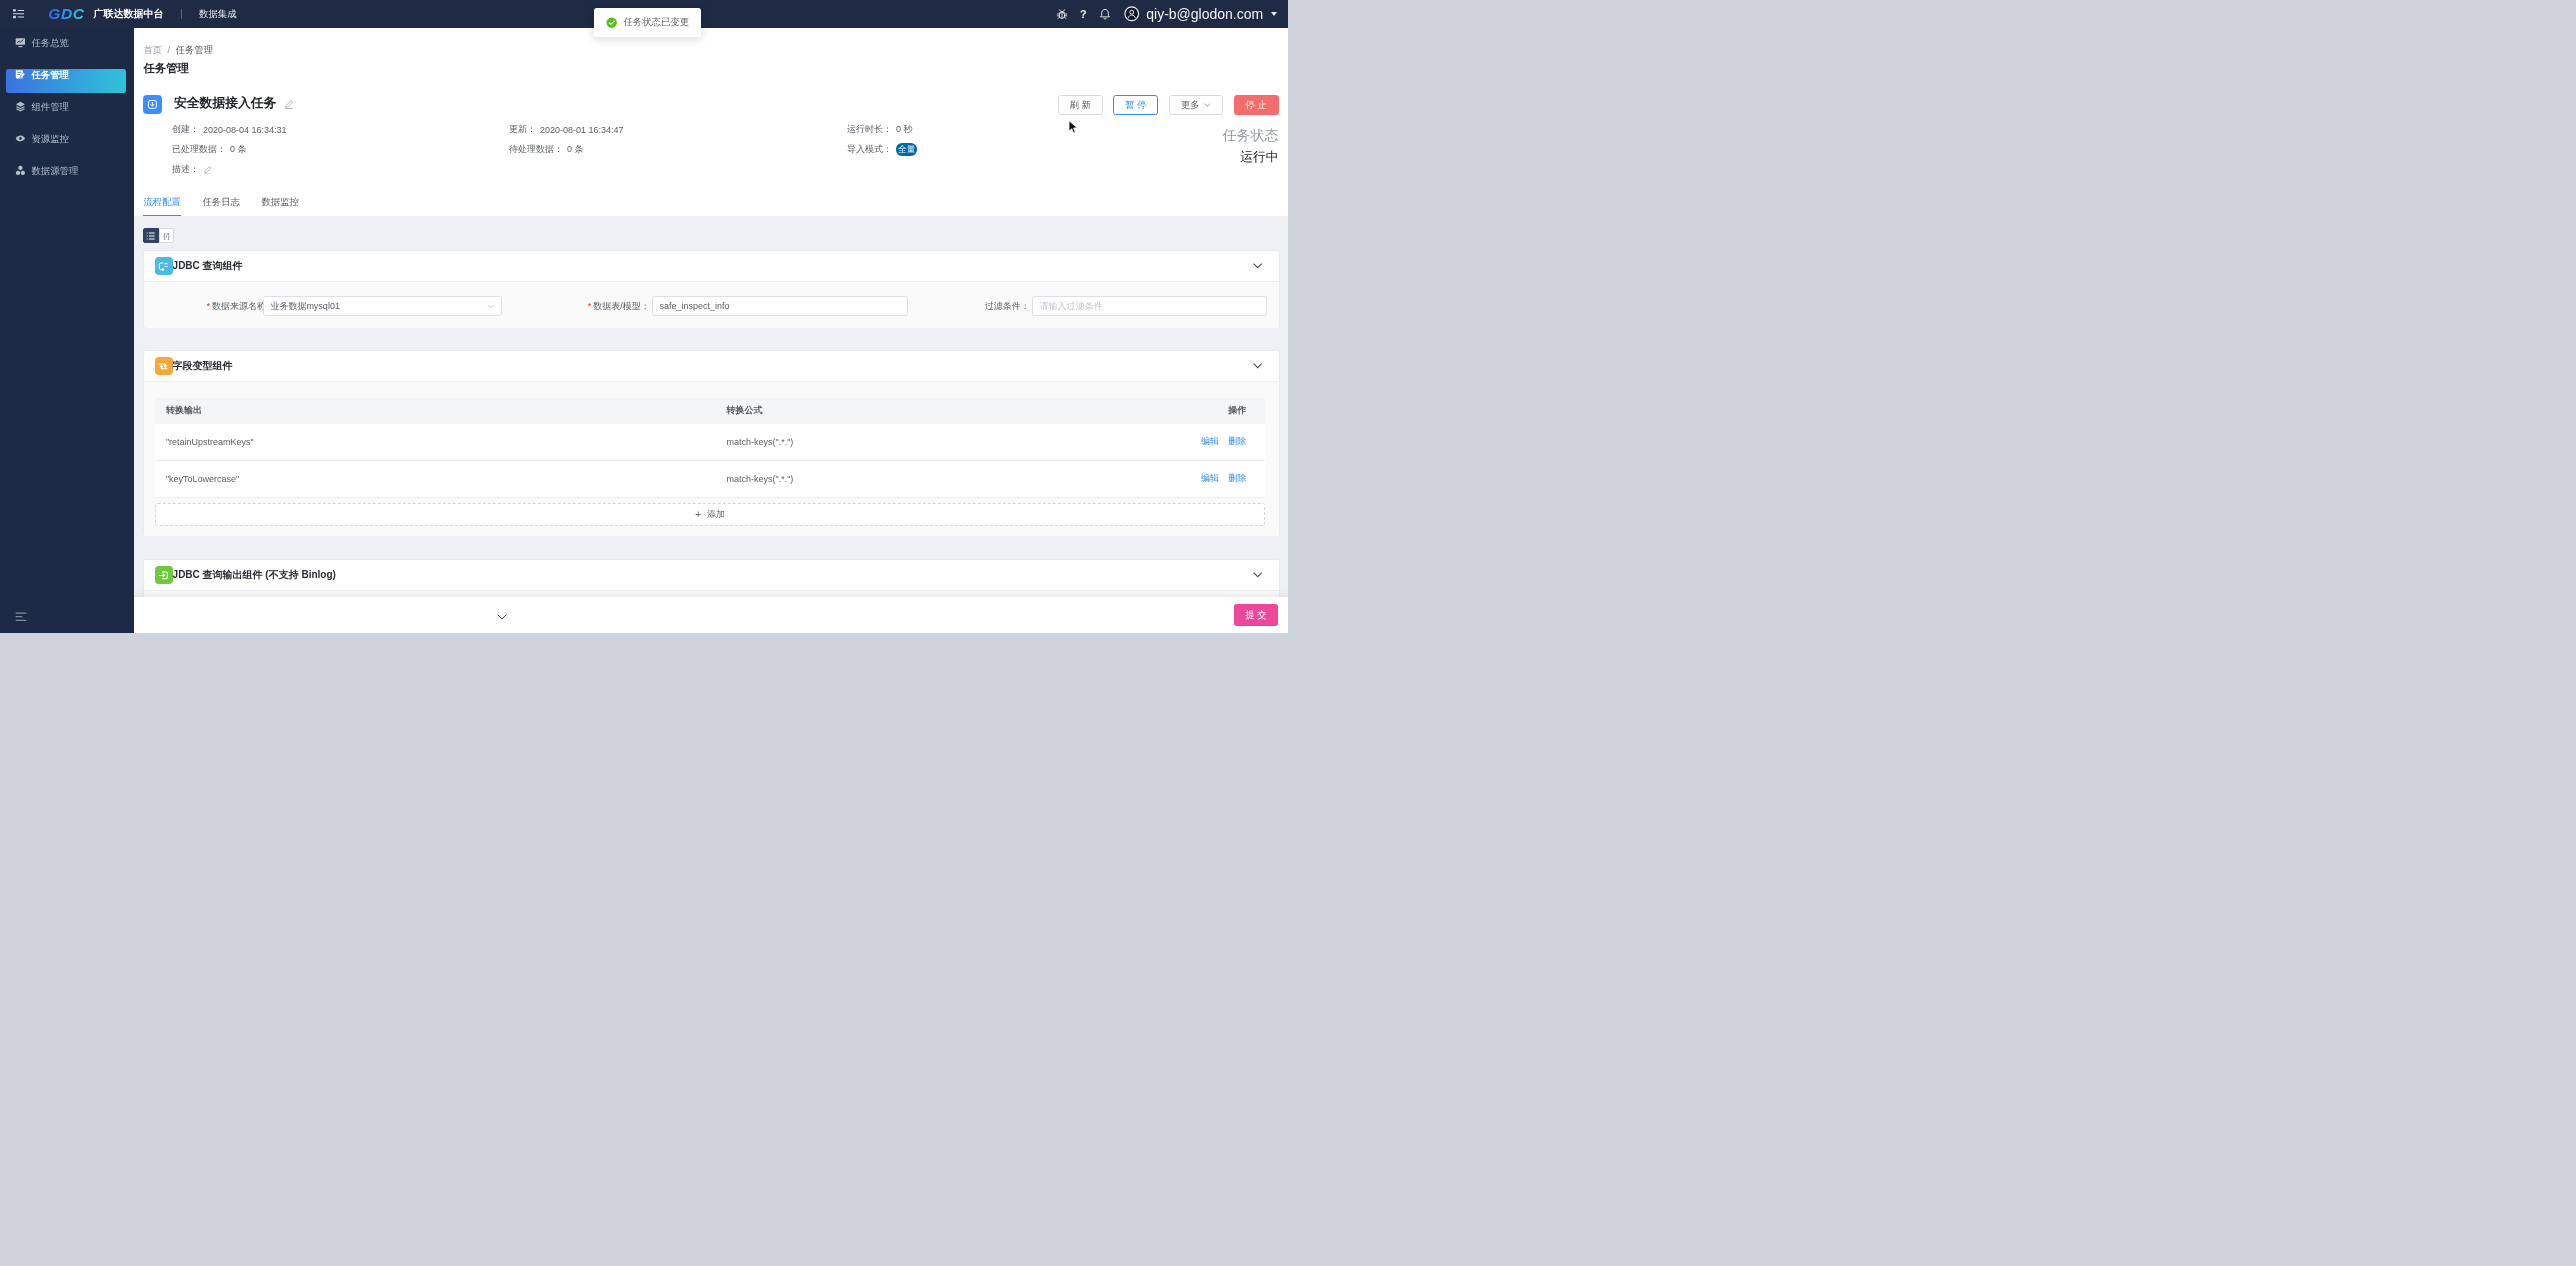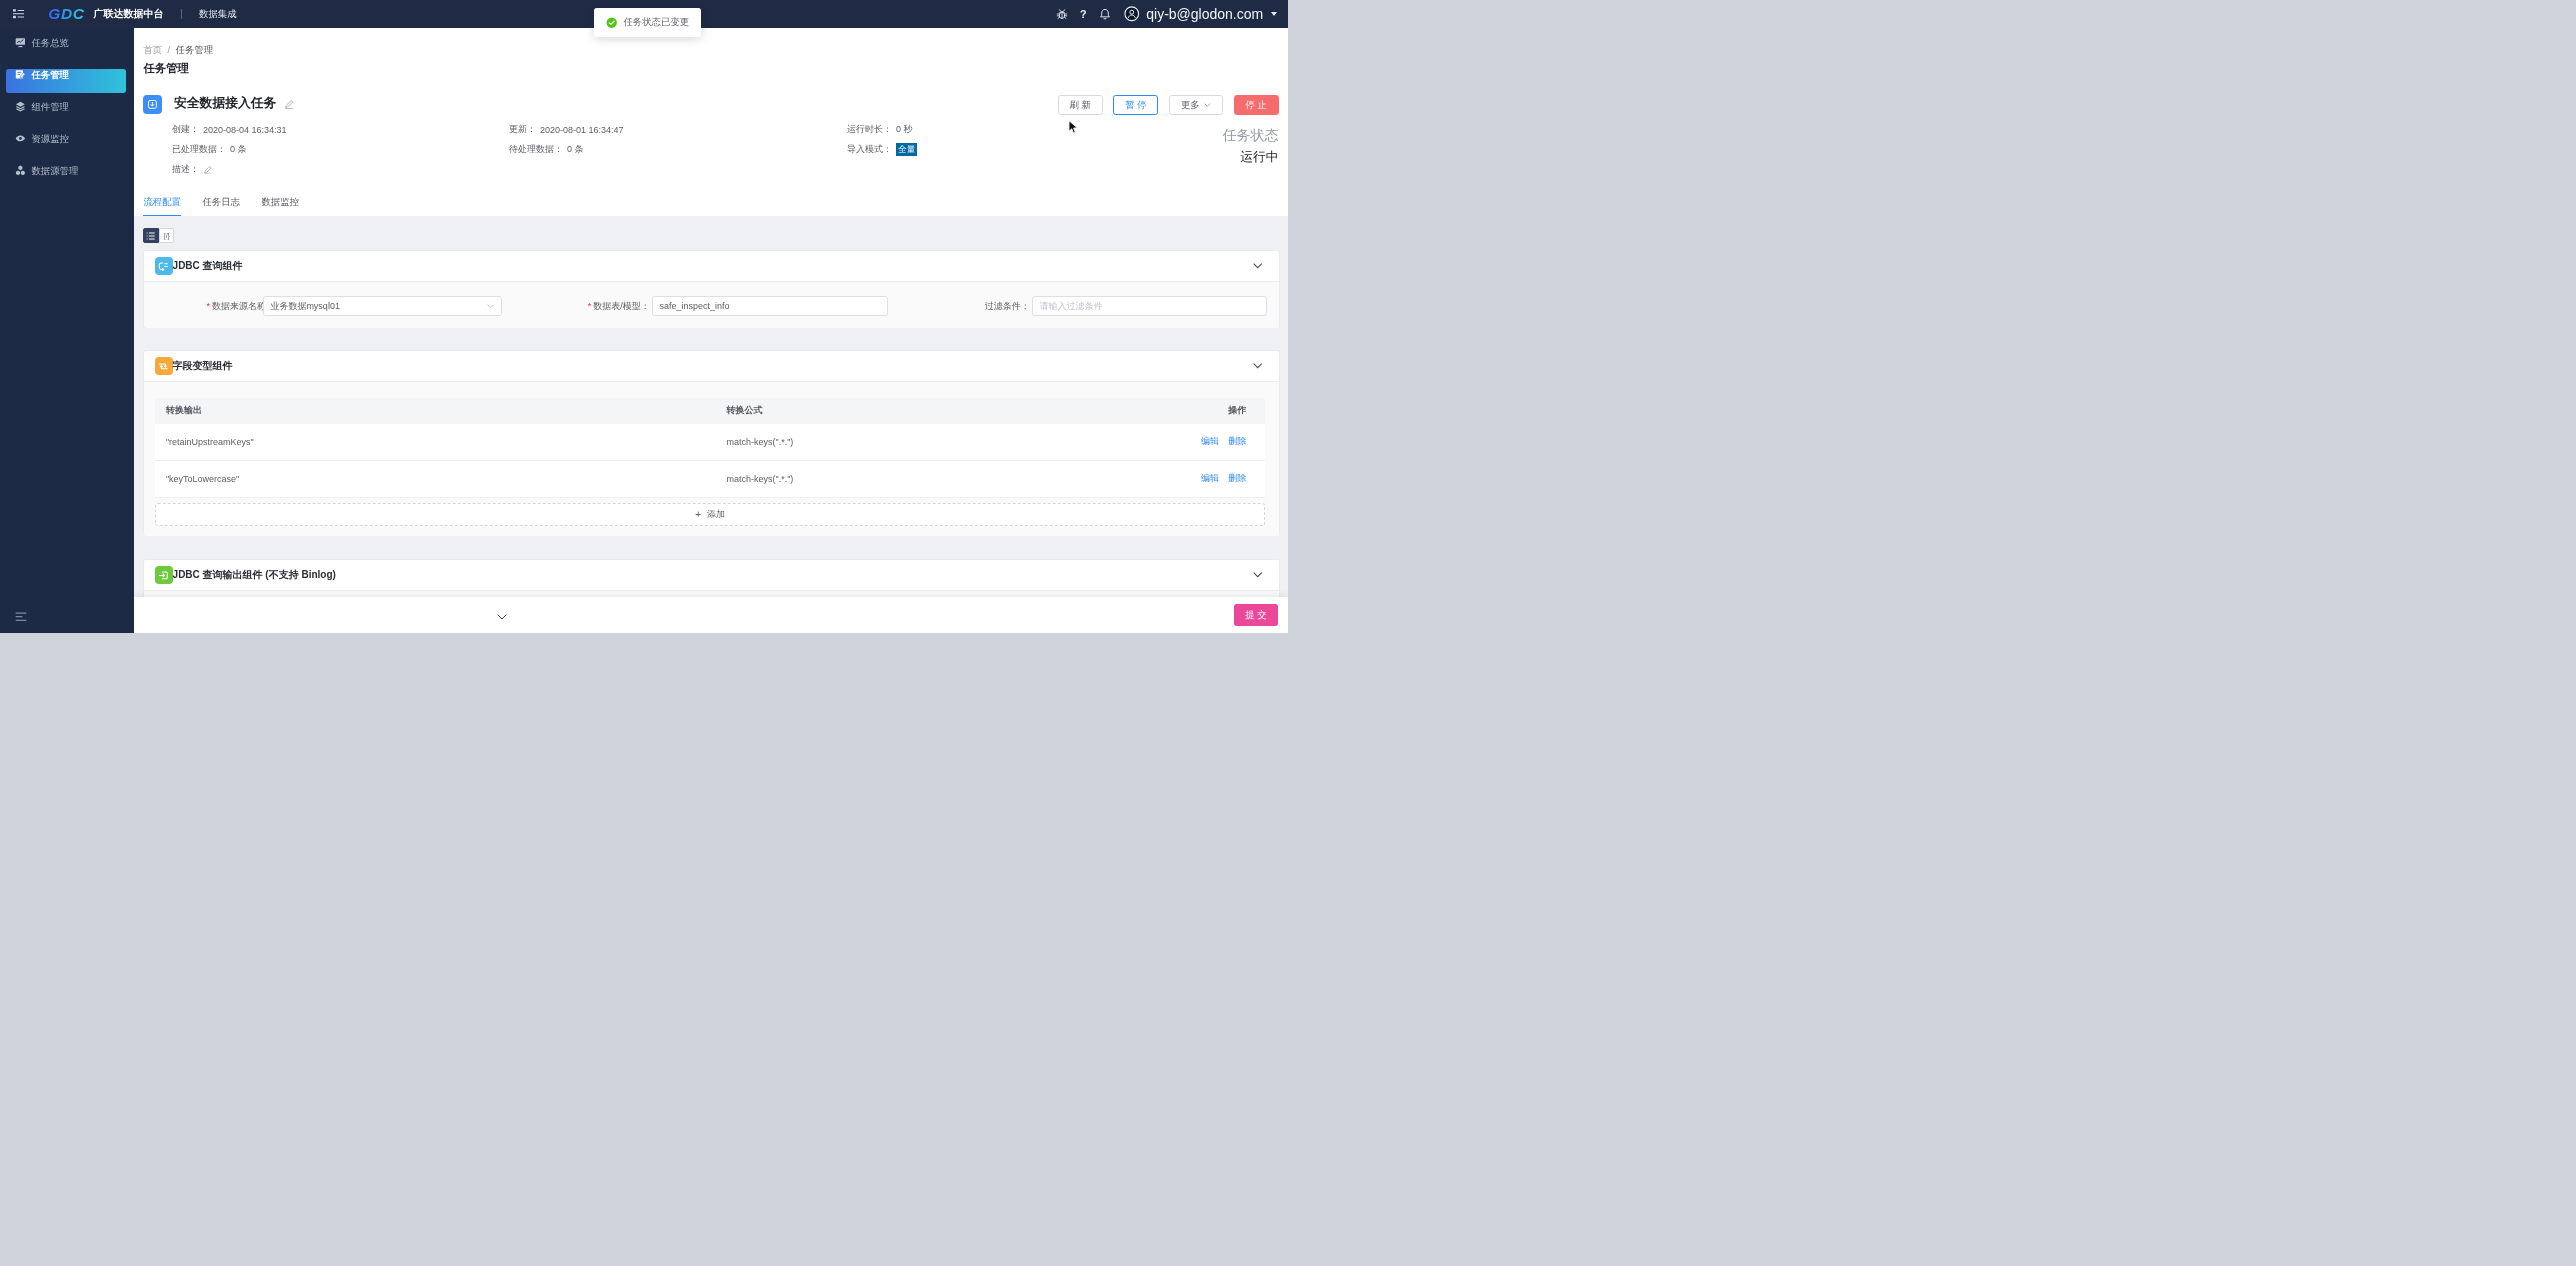--- a/index.html
+++ b/index.html
@@ -39,21 +39,21 @@
   .breadcrumb .bc-sep { margin: 0 5.4px; }
   .breadcrumb .bc-cur { color: #4a4f57; }
   .page-title { position: absolute; left: 9.4px; top: 33px; font-size: 11.4px; font-weight: 700; color: #22262c; }
 
   .task-icon { position: absolute; left: 9.4px; top: 67px; width: 19px; height: 19px; border-radius: 4px; background: #3e8ef7; display: flex; align-items: center; justify-content: center; }
   .task-head { position: absolute; left: 40px; top: 67px; display: flex; align-items: center; gap: 8px; }
   .task-name { font-size: 12.8px; font-weight: 600; color: #22262c; }
   .pencil { cursor: pointer; display: flex; }
 
   .info-cell { position: absolute; font-size: 9px; color: #5c6066; display: flex; align-items: center; gap: 4px; }
-  .mode-badge { background: #0369a1; color: #fff; padding: 0.7px 2px; border-radius: 0; font-size: 8.7px; }
+  .mode-badge { background: #0369a1; color: #fff; padding: 0.7px 2px; border-radius: 6px; font-size: 8.7px; }
 
   .actions { position: absolute; right: 9.4px; top: 67px; display: flex; gap: 10.8px; }
   .btn { height: 20px; padding: 0 10.8px; border: 0.7px solid #d9d9d9; border-radius: 2.7px; background: #fff; color: #5c6066; font-size: 9.4px; display: flex; align-items: center; cursor: pointer; }
   .btn-pause { border-color: #2d8cf0; color: #2d8cf0; }
   .btn-more { gap: 4.7px; }
   .btn-stop { background: #f56c6c; border-color: #f56c6c; color: #fff; }
 
   .status { position: absolute; right: 9.4px; top: 99px; text-align: right; }
   .status-label { font-size: 14px; color: #949aa3; }
   .status-value { margin-top: 4px; font-size: 12.8px; color: #22262c; }
@@ -344,21 +344,21 @@
           </div>
           <div class="f-select" style="left:119px; width:239px;">
             <span>业务数据mysql01</span>
             <svg width="7.4" height="4.7" viewBox="0 0 11 7" fill="none">
                 <path d="M1 1 L5.5 5.5 L10 1" stroke="#c0c4cc" stroke-width="1.3"></path>
               </svg>
           </div>
           <div class="f-label" style="left:376px; width:130px;">
             <span class="req">*</span><span>数据表/模型：</span>
           </div>
-          <input class="f-input" style="left: 508px; width: 236px;" readonly="" value="safe_inspect_info">
+          <input class="f-input" style="left: 508px; width: 256px;" readonly="" value="safe_inspect_info">
           <div class="f-label" style="left:758px; width:128px;">
             <span>过滤条件：</span>
           </div>
           <input class="f-input" style="left: 888px; width: 235px;" placeholder="请输入过滤条件">
         </div>
       </div>
 
       <div class="card card-transform">
         <div class="card-head">
           <span class="comp-icon ci-orange">

